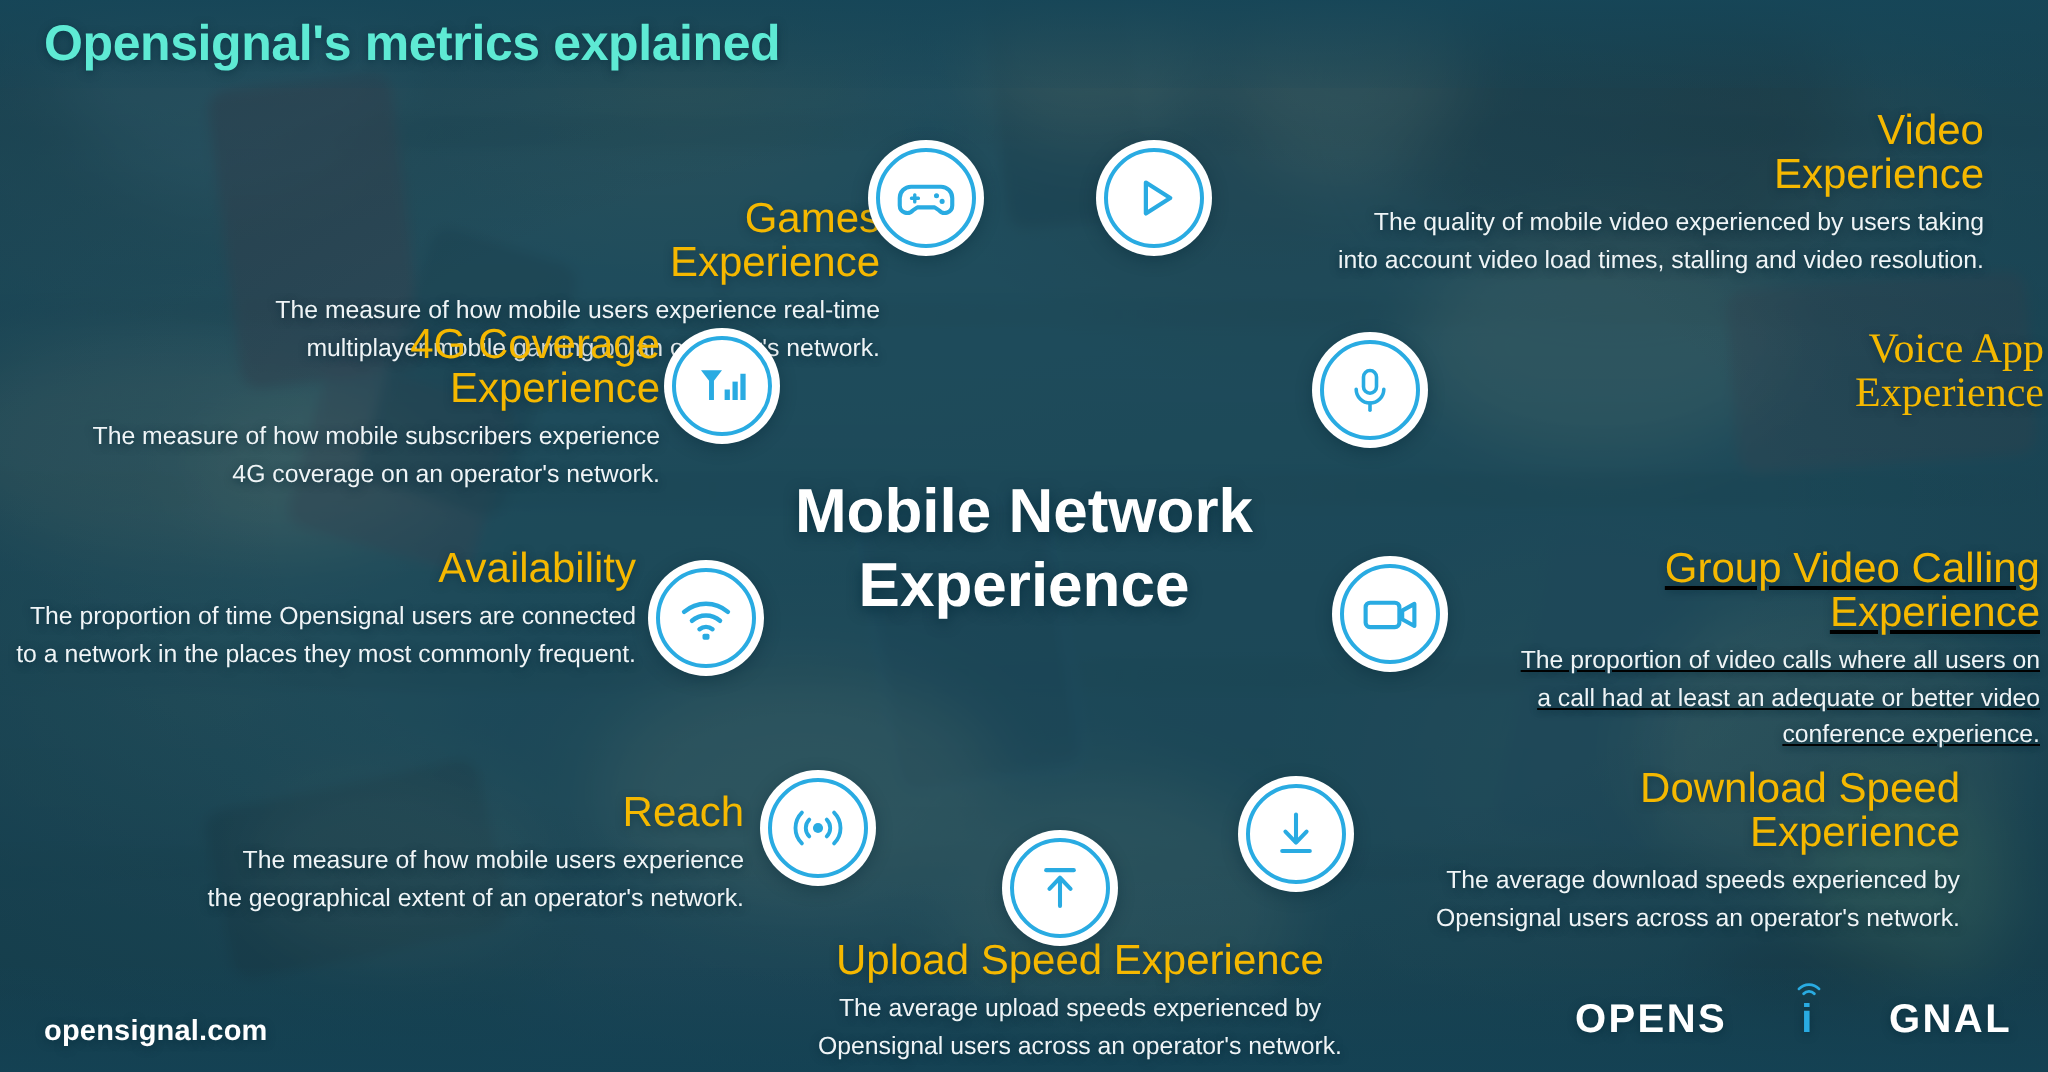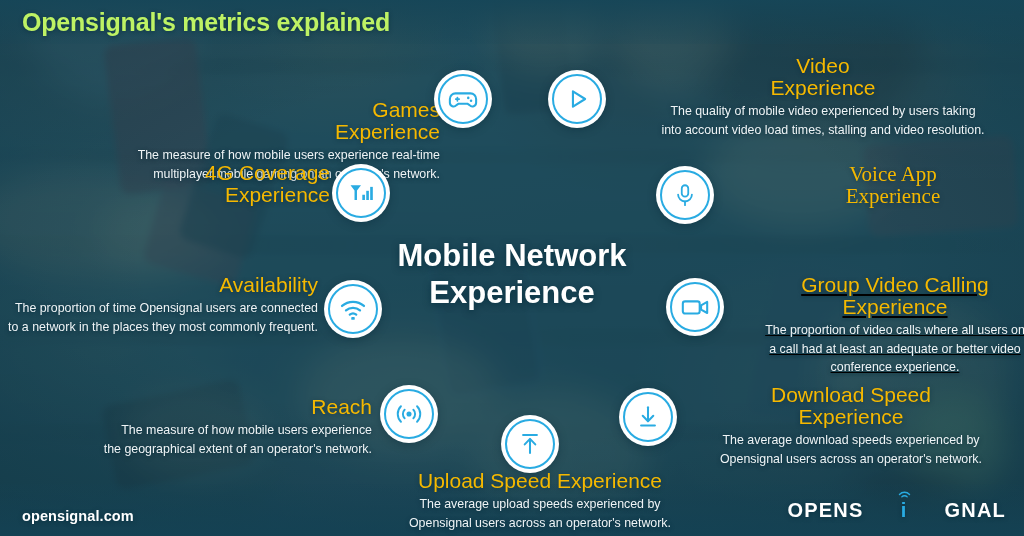--- a/index.html
+++ b/index.html
@@ -62,21 +62,21 @@
   }
   .bg-bot {
     position:absolute; left:0; right:0; bottom:0; height:52px;
     background:linear-gradient(0deg, rgba(20,66,84,.92) 0%, rgba(20,66,84,.10) 100%);
   }
 
   
   .headline {
     position:absolute;
     left:22px; top:8px;
-    font-size:25px; font-weight:bold; color:#bef264;
+    font-size:25px; font-weight:bold; color:#5eead4;
     letter-spacing:-.2px;
     text-shadow:0 1px 4px rgba(0,40,55,.55);
   }
   .centre-title {
     position:absolute;
     left:0; right:0; top:238px;
     text-align:center;
     font-size:31px; font-weight:bold; color:#ffffff;
     line-height:1.18;
     text-shadow:0 2px 7px rgba(0,40,55,.7);
@@ -94,21 +94,21 @@
   }
   .metric .desc {
     color:#EFF4F6;
     font-size:12.4px;
     line-height:1.52;
     margin-top:3px;
     text-shadow:0 1px 4px rgba(0,40,55,.75);
     white-space:pre-line;
   }
   .align-right { text-align:right; }
-  .align-left  { text-align:center;margin-left:21px; }
+  .align-left  { text-align:right; }
   .align-center{ text-align:center; }
 
   
   .badge {
     position:absolute;
     width:58px; height:58px;
     border-radius:50%;
     background:#ffffff;
     display:flex; align-items:center; justify-content:center;
     box-shadow:0 2px 8px rgba(0,35,50,.35);
@@ -235,20 +235,22 @@
   <div class="badge" style="left:548px; top:70px;">
     <div class="ring"></div>
     <svg width="26" height="26" viewBox="0 0 32 32">
       <path d="M11 6.5 26 16 11 25.5z" fill="none" stroke="#29ABE2" stroke-width="2.6" stroke-linejoin="round"></path>
     </svg>
   </div>
 
   <div class="metric align-right" style="left:20px; top:162px; width:310px;">
     <div class="title">4G Coverage
 Experience</div>
+    <div class="desc">The measure of how mobile subscribers experience
+4G coverage on an operator's network.</div>
   </div>
   <div class="badge" style="left:332px; top:164px;">
     <div class="ring"></div>
     <svg width="28" height="28" viewBox="0 0 32 32">
       <path d="M4 7 L16 7 L11.4 13 L11.4 24 L8.6 24 L8.6 13 Z" fill="#29ABE2"></path>
       <rect x="17.5" y="18" width="3" height="6" fill="#29ABE2"></rect>
       <rect x="22" y="13.5" width="3" height="10.5" fill="#29ABE2"></rect>
       <rect x="26.5" y="9" width="3" height="15" fill="#29ABE2"></rect>
     </svg>
   </div>

